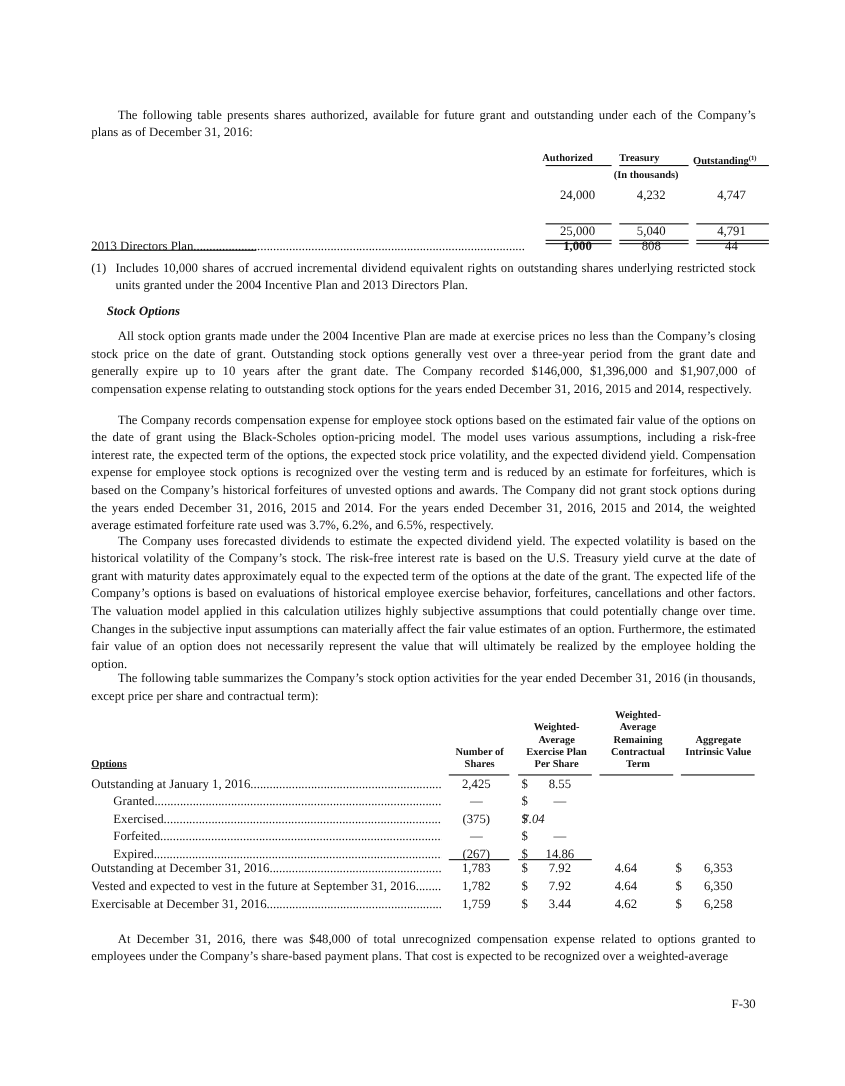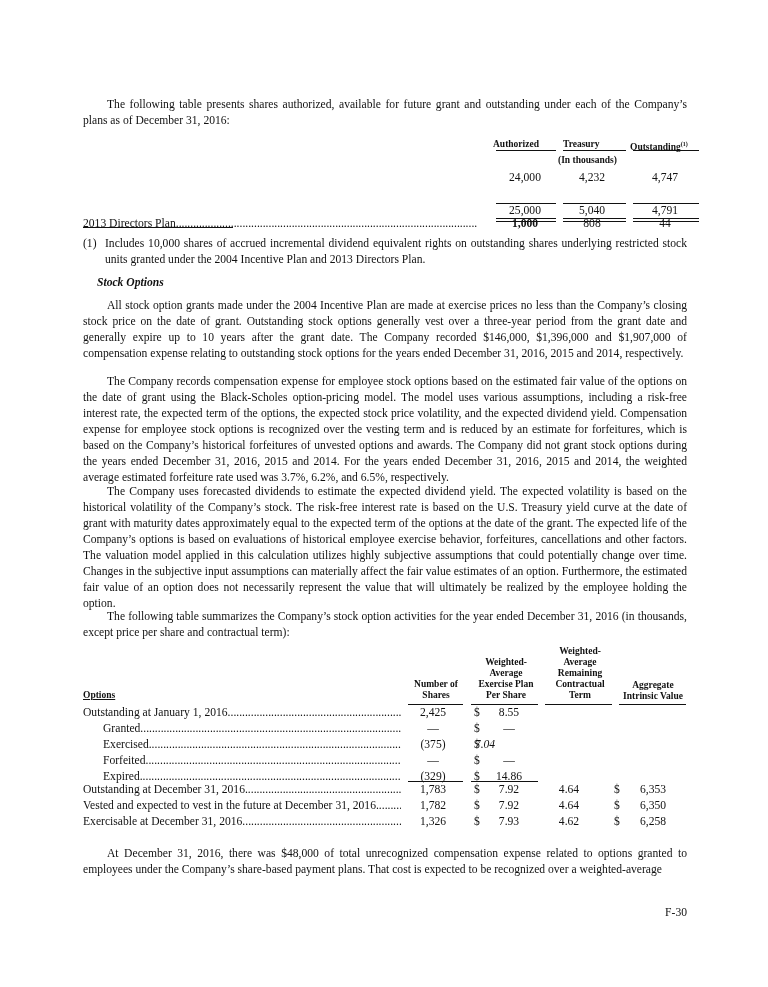--- a/index.html
+++ b/index.html
@@ -97,21 +97,21 @@
   </div>
   <div class="abs" style="top:609px;">
     <p class="indent">The following table summarizes the Company’s stock option activities for the year ended December 31, 2016 (in thousands, except price per share and contractual term):</p>
   </div>
 
   <div class="t2">
     <div class="t2hdr" style="left:0; top:690px; text-align:left; text-decoration:underline;">Options</div>
     <div class="t2hdr" style="left:323px; width:60px; top:679px;">Number of Shares</div>
     <div class="t2hdr" style="left:389px; width:68px; top:657px;">Weighted-Average Exercise Plan Per Share</div>
     <div class="t2hdr" style="left:463px; width:68px; top:646px;">Weighted-Average Remaining Contractual Term</div>
-    <div class="t2hdr" style="left:537px; width:66px; top:668px;margin-top:12px;">Aggregate Intrinsic Value</div>
+    <div class="t2hdr" style="left:537px; width:66px; top:668px;">Aggregate Intrinsic Value</div>
     <div class="hline" style="left:325px; width:55px; top:704px;"></div>
     <div class="hline" style="left:388px; width:67px; top:704px;"></div>
     <div class="hline" style="left:462px; width:67px; top:704px;"></div>
     <div class="hline" style="left:536px; width:67px; top:704px;"></div>
 
     <div id="t2rows">
         <div class="row" style="top: 705px;">
           <div class="lbl" style="left: 0px; width: 318px;"><span>Outstanding at January 1, 2016</span><span class="dots">........................................................................................................................</span></div>
           <div class="num" style="left: 322px; width: 56px;">2,425</div>
           <span class="dollar" style="left: 391px;">$</span>
@@ -130,47 +130,47 @@
           <div class="num" style="left: 376px; width: 52px; font-style: italic;">7.04</div>
         </div>
         <div class="row" style="top: 753px;">
           <div class="lbl" style="left: 20px; width: 298px;"><span>Forfeited</span><span class="dots">........................................................................................................................</span></div>
           <div class="num" style="left: 322px; width: 56px;">—</div>
           <span class="dollar" style="left: 391px;">$</span>
           <div class="num" style="left: 400px; width: 52px;">—</div>
         </div>
         <div class="row" style="top: 769px;">
           <div class="lbl" style="left: 20px; width: 298px;"><span>Expired</span><span class="dots">........................................................................................................................</span></div>
-          <div class="num" style="left: 322px; width: 56px;">(329)</div>
+          <div class="num" style="left: 322px; width: 56px;">(267)</div>
           <span class="dollar" style="left: 391px;">$</span>
           <div class="num" style="left: 400px; width: 52px;">14.86</div>
         </div>
         <div class="row" style="top: 782px;">
           <div class="lbl" style="left: 0px; width: 318px;"><span>Outstanding at December 31, 2016</span><span class="dots">........................................................................................................................</span></div>
           <div class="num" style="left: 322px; width: 56px;">1,783</div>
           <span class="dollar" style="left: 391px;">$</span>
           <div class="num" style="left: 400px; width: 52px;">7.92</div>
           <div class="num" style="left: 462px; width: 48px;">4.64</div>
           <span class="dollar" style="left: 531px;">$</span>
           <div class="num" style="left: 540px; width: 60px;">6,353</div>
         </div>
         <div class="row" style="top: 798px;">
-          <div class="lbl" style="left: 0px; width: 318px;"><span>Vested and expected to vest in the future at December 31, 2016</span><span class="dots">........................................................................................................................</span></div>
+          <div class="lbl" style="left: 0px; width: 318px;"><span>Vested and expected to vest in the future at September 31, 2016</span><span class="dots">........................................................................................................................</span></div>
           <div class="num" style="left: 322px; width: 56px;">1,782</div>
           <span class="dollar" style="left: 391px;">$</span>
           <div class="num" style="left: 400px; width: 52px;">7.92</div>
           <div class="num" style="left: 462px; width: 48px;">4.64</div>
           <span class="dollar" style="left: 531px;">$</span>
           <div class="num" style="left: 540px; width: 60px;">6,350</div>
         </div>
         <div class="row" style="top: 814px;">
           <div class="lbl" style="left: 0px; width: 318px;"><span>Exercisable at December 31, 2016</span><span class="dots">........................................................................................................................</span></div>
-          <div class="num" style="left: 322px; width: 56px;">1,326</div>
+          <div class="num" style="left: 322px; width: 56px;">1,759</div>
           <span class="dollar" style="left: 391px;">$</span>
-          <div class="num" style="left: 400px; width: 52px;">7.93</div>
+          <div class="num" style="left: 400px; width: 52px;">3.44</div>
           <div class="num" style="left: 462px; width: 48px;">4.62</div>
           <span class="dollar" style="left: 531px;">$</span>
           <div class="num" style="left: 540px; width: 60px;">6,258</div>
         </div>
       </div>
 
     <div class="hline" style="left:325px; width:55px; top:781px;"></div>
     <div class="hline" style="left:388px; width:67px; top:781px;"></div>
   </div>
 

